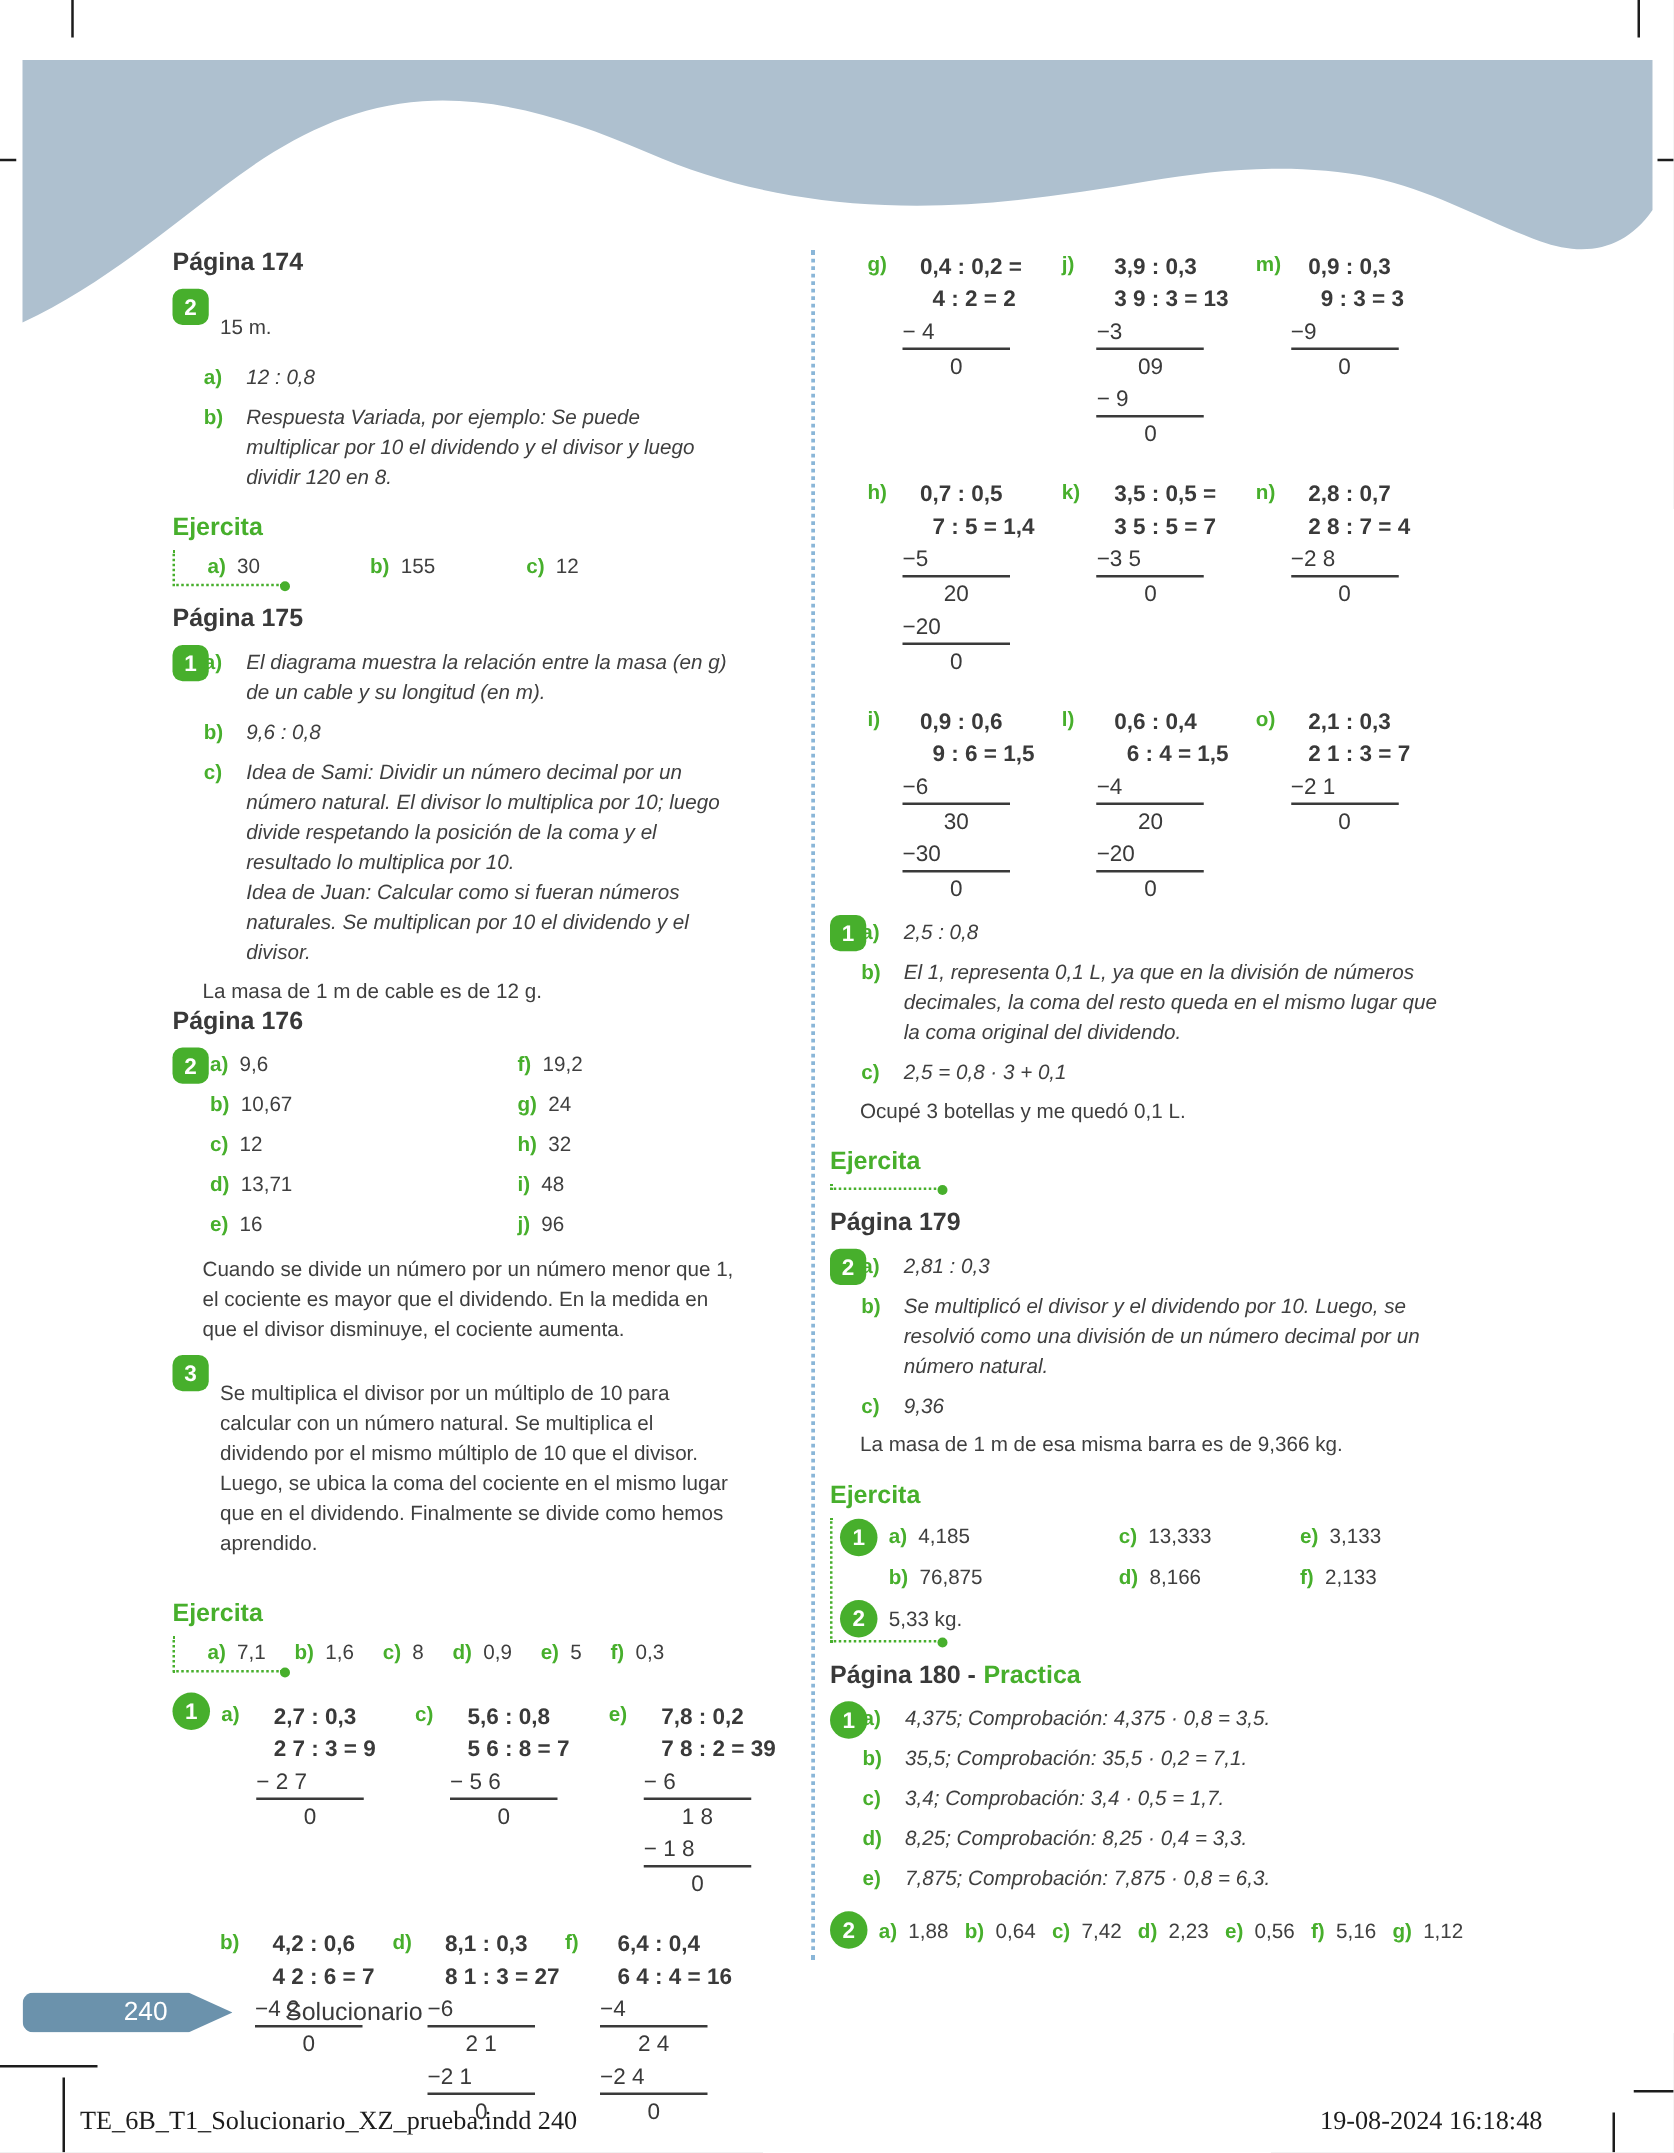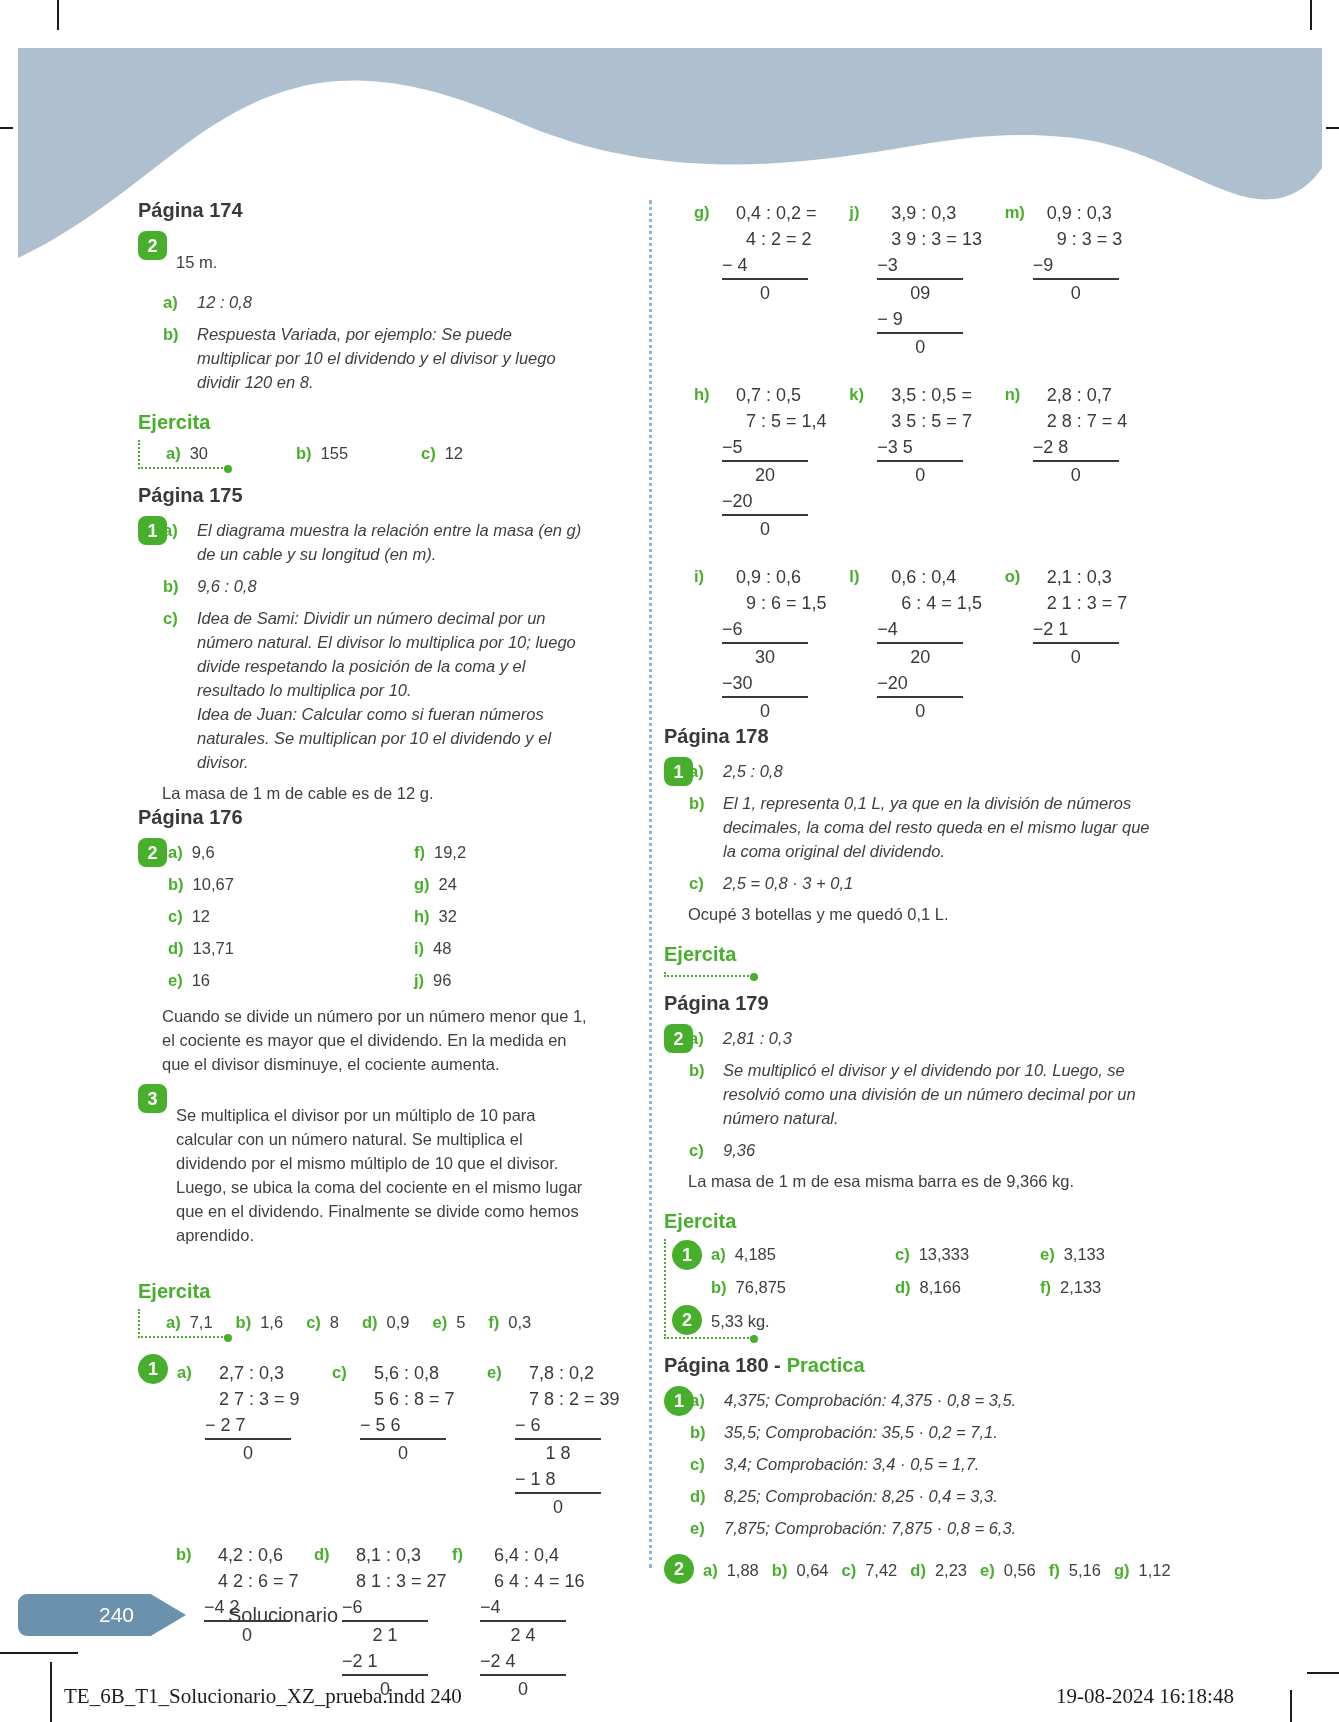--- a/index.html
+++ b/index.html
@@ -55,26 +55,26 @@
   .inline-ans{display:flex;gap:13px;flex-wrap:nowrap;margin-top:2px;}
   
   .divrow{display:flex;margin-top:4px;}
   .divrow .division{width:155px;display:flex;gap:0;}
   .divrow-right .division{width:166px;}
   .divrow-indent{padding-left:38px;}
   .divrow-right{padding-left:30px;}
   .division .dlab{flex:none;width:28px;padding-top:0;}
   .dwork{display:flex;flex-direction:column;}
   .dline{white-space:pre;font-size:18px;line-height:26px;color:#3a3a3a;}
-  .dexpr{padding-left:14px;}
+  .dexpr{padding-left:14px;font-weight:bold;}
   .dsub{width:86px;border-bottom:2px solid #3a3a3a;}
   .drem{width:86px;text-align:center;}
   
   .footer{position:absolute;left:18px;top:1594px;display:flex;align-items:center;gap:42px;}
-  .badge-flag{width:168px;height:42px;background:var(--footer-badge);
+  .badge-flag{width:168px;height:32px;background:var(--footer-badge);
     clip-path:polygon(0 0,79% 0,100% 50%,79% 100%,0 100%);border-radius:9px;
     color:#fff;font-size:21px;display:flex;align-items:center;justify-content:flex-end;padding-right:52px;box-sizing:border-box;}
   .footer-label{font-size:20px;color:#3a3a3a;}
   
   .imprint{position:absolute;top:1684px;font-family:"Liberation Serif",serif;font-size:21px;color:#1d1d1d;}
   .imprint-file{left:64px;}
   .imprint-date{left:1056px;}
 </style>
 </head>
 <body>
@@ -421,21 +421,20 @@
           <div class="dwork">
             <div class="dline dexpr">2,1 : 0,3</div>
             <div class="dline dexpr">2 1 : 3 = 7</div>
             <div class="dline dsub">−2 1</div>
             <div class="dline drem">0</div>
           </div>
         </div>
       </div>
 
     <section>
-      <h2>Página 178</h2>
       <div class="item">
         <span class="badge">1</span>
         <div class="item-body">
           <div class="sub" style="margin-top:0;">
             <span class="glabel">a)</span>
             <p>2,5 : 0,8</p>
           </div>
           <div class="sub">
             <span class="glabel">b)</span>
             <p>El 1, representa 0,1 L, ya que en la división de números decimales, la coma del resto queda en el mismo lugar que la coma original del dividendo.</p>

